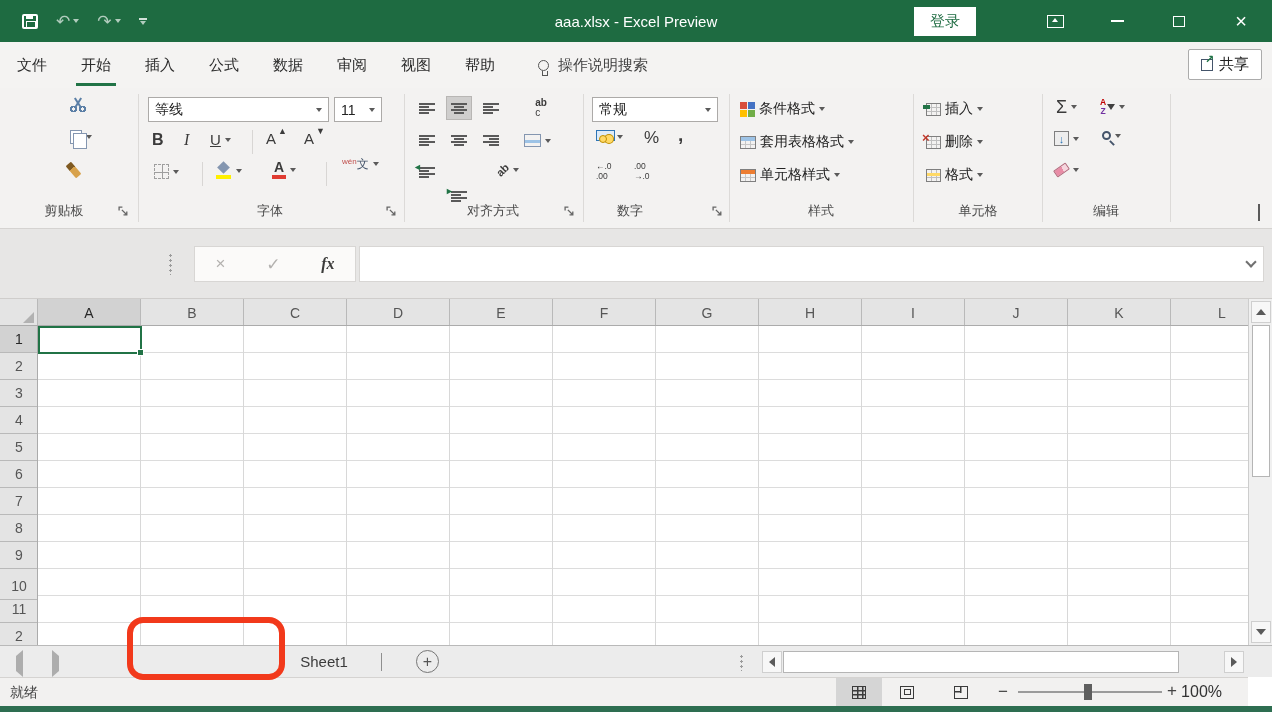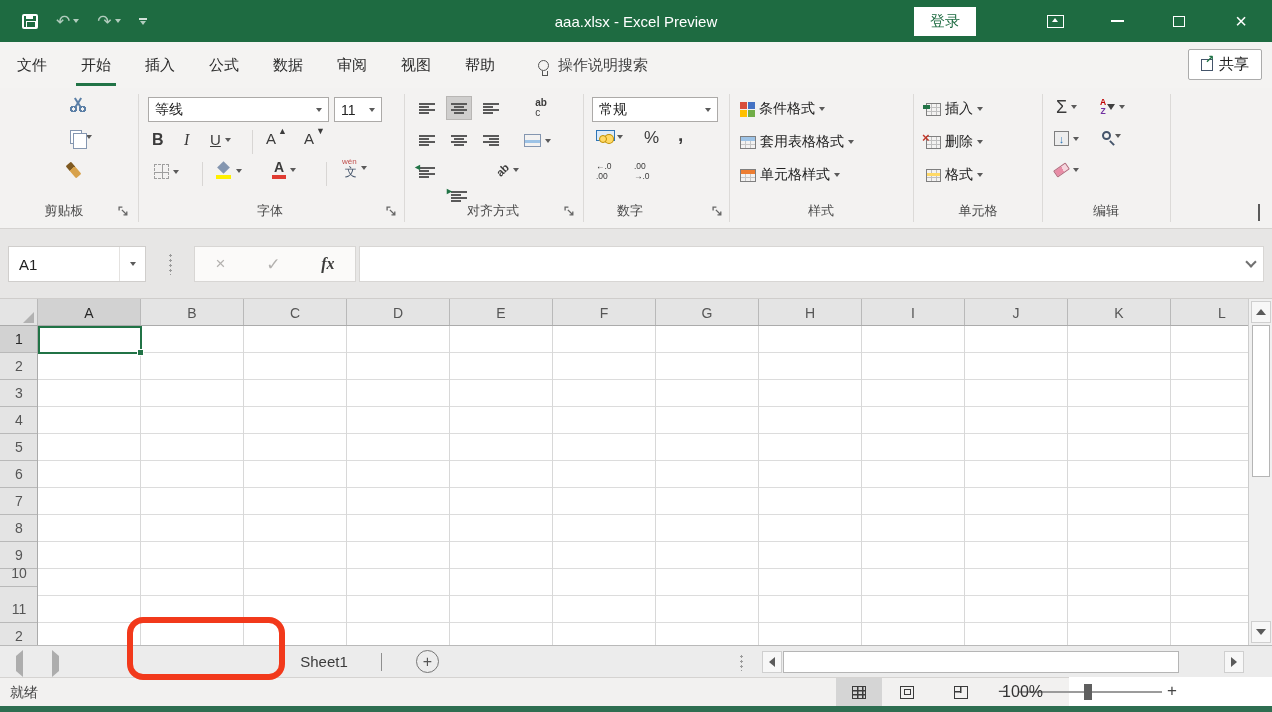--- a/index.html
+++ b/index.html
@@ -73,21 +73,21 @@
   .fontsz.dn::after { content:"▼"; top:-4px; color:#3b3b3b; }
   .vdiv { position:absolute; width:1px; height:24px; background:#D8D6D4; }
   .borderic { width:15px; height:15px; border:1px dashed #8A8A8A;
     background:linear-gradient(#8A8A8A,#8A8A8A) 7px 0/1px 15px no-repeat, linear-gradient(#8A8A8A,#8A8A8A) 0 7px/15px 1px no-repeat; opacity:.8; }
   .fillic { width:16px; height:17px; position:relative; }
   .fillic::before { content:""; position:absolute; left:3px; top:1px; width:9px; height:9px; background:#8496B0; transform:rotate(45deg); }
   .fillic::after { content:""; position:absolute; left:0; bottom:0; width:15px; height:4px; background:#FFF000; }
   .stackA { display:flex; flex-direction:column; align-items:center; line-height:1; }
   .stackA .A { font-size:14px; font-weight:bold; color:#3b3b3b; }
   .redbar { width:14px; height:4px; background:#E03C32; margin-top:1px; }
-  .phonetic { display:flex; flex-direction:column; align-items:flex-end; line-height:1; }
+  .phonetic { display:flex; flex-direction:row; align-items:flex-start; line-height:1; }
   .phonetic .py { font-size:8px; color:#C0504D; }
   .phonetic .han { font-size:12px; color:#44546A; }
 
   
   .lines { width:16px; height:11px;
     background:linear-gradient(#5A5A5A,#5A5A5A) 0 0/16px 2px no-repeat,
                linear-gradient(#5A5A5A,#5A5A5A) var(--ax,0px) 3px/10px 2px no-repeat,
                linear-gradient(#5A5A5A,#5A5A5A) 0 6px/16px 2px no-repeat,
                linear-gradient(#5A5A5A,#5A5A5A) var(--ax,0px) 9px/10px 2px no-repeat; }
   .iconbtn { position:absolute; width:26px; height:24px; display:flex; align-items:center; justify-content:center; background:none; border:none; cursor:pointer; }
@@ -179,21 +179,21 @@
   #tab-active { position:absolute; left:140px; top:0; width:132px; height:31px; background:#fff; border-left:1px solid #C9C9C9; border-right:1px solid #C9C9C9; border-bottom:3px solid #217346; display:flex; align-items:center; justify-content:center; font-size:15px; color:#217346; cursor:pointer; }
   #tab-sheet1 { position:absolute; left:274px; top:0; width:100px; height:31px; background:none; border:none; font-size:15px; color:#3b3b3b; cursor:pointer; }
   #tab-divider { position:absolute; left:381px; top:7px; width:1px; height:18px; background:#8F8F8F; }
   #add-sheet { position:absolute; left:416px; top:4px; width:23px; height:23px; border:1.5px solid #767676; border-radius:50%; background:none; display:flex; align-items:center; justify-content:center; font-size:16px; color:#555; line-height:0; cursor:pointer; }
   #sheet-dots { left:740px; top:8px; height:17px; }
   #hs-left { left:762px; top:5px; width:20px; height:22px; }
   #hthumb { position:absolute; left:783px; top:5px; width:396px; height:22px; background:#fff; border:1px solid #B5B5B5; cursor:grab; }
   #hs-right { left:1224px; top:5px; width:20px; height:22px; }
 
   
-  #statusbar { position:absolute; left:0; top:677px; width:1069px; height:29px; background:#F2F1F0; border-top:1px solid #D5D3D1; }
+  #statusbar { position:absolute; left:0; top:677px; width:1248px; height:29px; background:#F2F1F0; border-top:1px solid #D5D3D1; }
   #status-ready { position:absolute; left:10px; top:6px; font-size:14px; color:#444; }
   .viewbtn { position:absolute; top:0; width:46px; height:28px; display:flex; align-items:center; justify-content:center; background:none; border:none; cursor:pointer; }
   .viewbtn.sel { background:#D5D5D5; }
   .v-normal { width:14px; height:13px; border:1.5px solid #3B3B3B; background:
       linear-gradient(#3B3B3B,#3B3B3B) 0 3px/14px 1.5px no-repeat, linear-gradient(#3B3B3B,#3B3B3B) 0 7px/14px 1.5px no-repeat,
       linear-gradient(#3B3B3B,#3B3B3B) 4px 0/1.5px 13px no-repeat, linear-gradient(#3B3B3B,#3B3B3B) 8.5px 0/1.5px 13px no-repeat; }
   .v-layout { width:14px; height:13px; border:1.5px solid #3B3B3B; display:flex; align-items:center; justify-content:center; }
   .v-layout i { width:7px; height:6px; border:1.2px solid #3B3B3B; }
   .v-break { width:14px; height:13px; border:1.5px solid #3B3B3B; background:
       linear-gradient(#3B3B3B,#3B3B3B) 0 4.5px/5px 1.5px no-repeat, linear-gradient(#3B3B3B,#3B3B3B) 5px 0/1.5px 6px no-repeat; }
@@ -483,26 +483,20 @@
     <button class="rbtn" style="left:1054px;top:78px">
         <span class="eraseric"></span>
         <span class="tri"></span>
       </button>
     <div class="glabel" style="left:1036px;width:140px">编辑</div>
 
     <button id="ribbon-collapse"><span class="chev-up"></span></button>
   </div>
 
   <div id="fbar">
-    <div id="namebox">
-      <span>A1</span>
-      <span class="nb-dd">
-          <span class="tri"></span>
-        </span>
-    </div>
     <div class="dots-v" id="fbar-dots"></div>
     <div id="fxbox">
       <button class="fx-cancel">×</button>
       <button class="fx-enter">✓</button>
       <button class="fx-fx">fx</button>
     </div>
     <div id="formula-input">
       <span class="chev-dn-sm"></span>
     </div>
   </div>
@@ -526,21 +520,21 @@
   <div id="rowheads">
     <div class="rowhead sel" style="top:0">1</div>
     <div class="rowhead" style="top:27px">2</div>
     <div class="rowhead" style="top:54px">3</div>
     <div class="rowhead" style="top:81px">4</div>
     <div class="rowhead" style="top:108px">5</div>
     <div class="rowhead" style="top:135px">6</div>
     <div class="rowhead" style="top:162px">7</div>
     <div class="rowhead" style="top:189px">8</div>
     <div class="rowhead" style="top:216px">9</div>
-    <div class="rowhead" style="top:234px">10</div>
+    <div class="rowhead" style="top:247px">10</div>
     <div class="rowhead" style="top:270px">11</div>
     <div class="rowhead" style="top:297px">2</div>
   </div>
 
   <div id="gridarea"></div>
   <div id="selbox">
       <span class="handle"></span>
     </div>
 
   <div id="vscroll">

